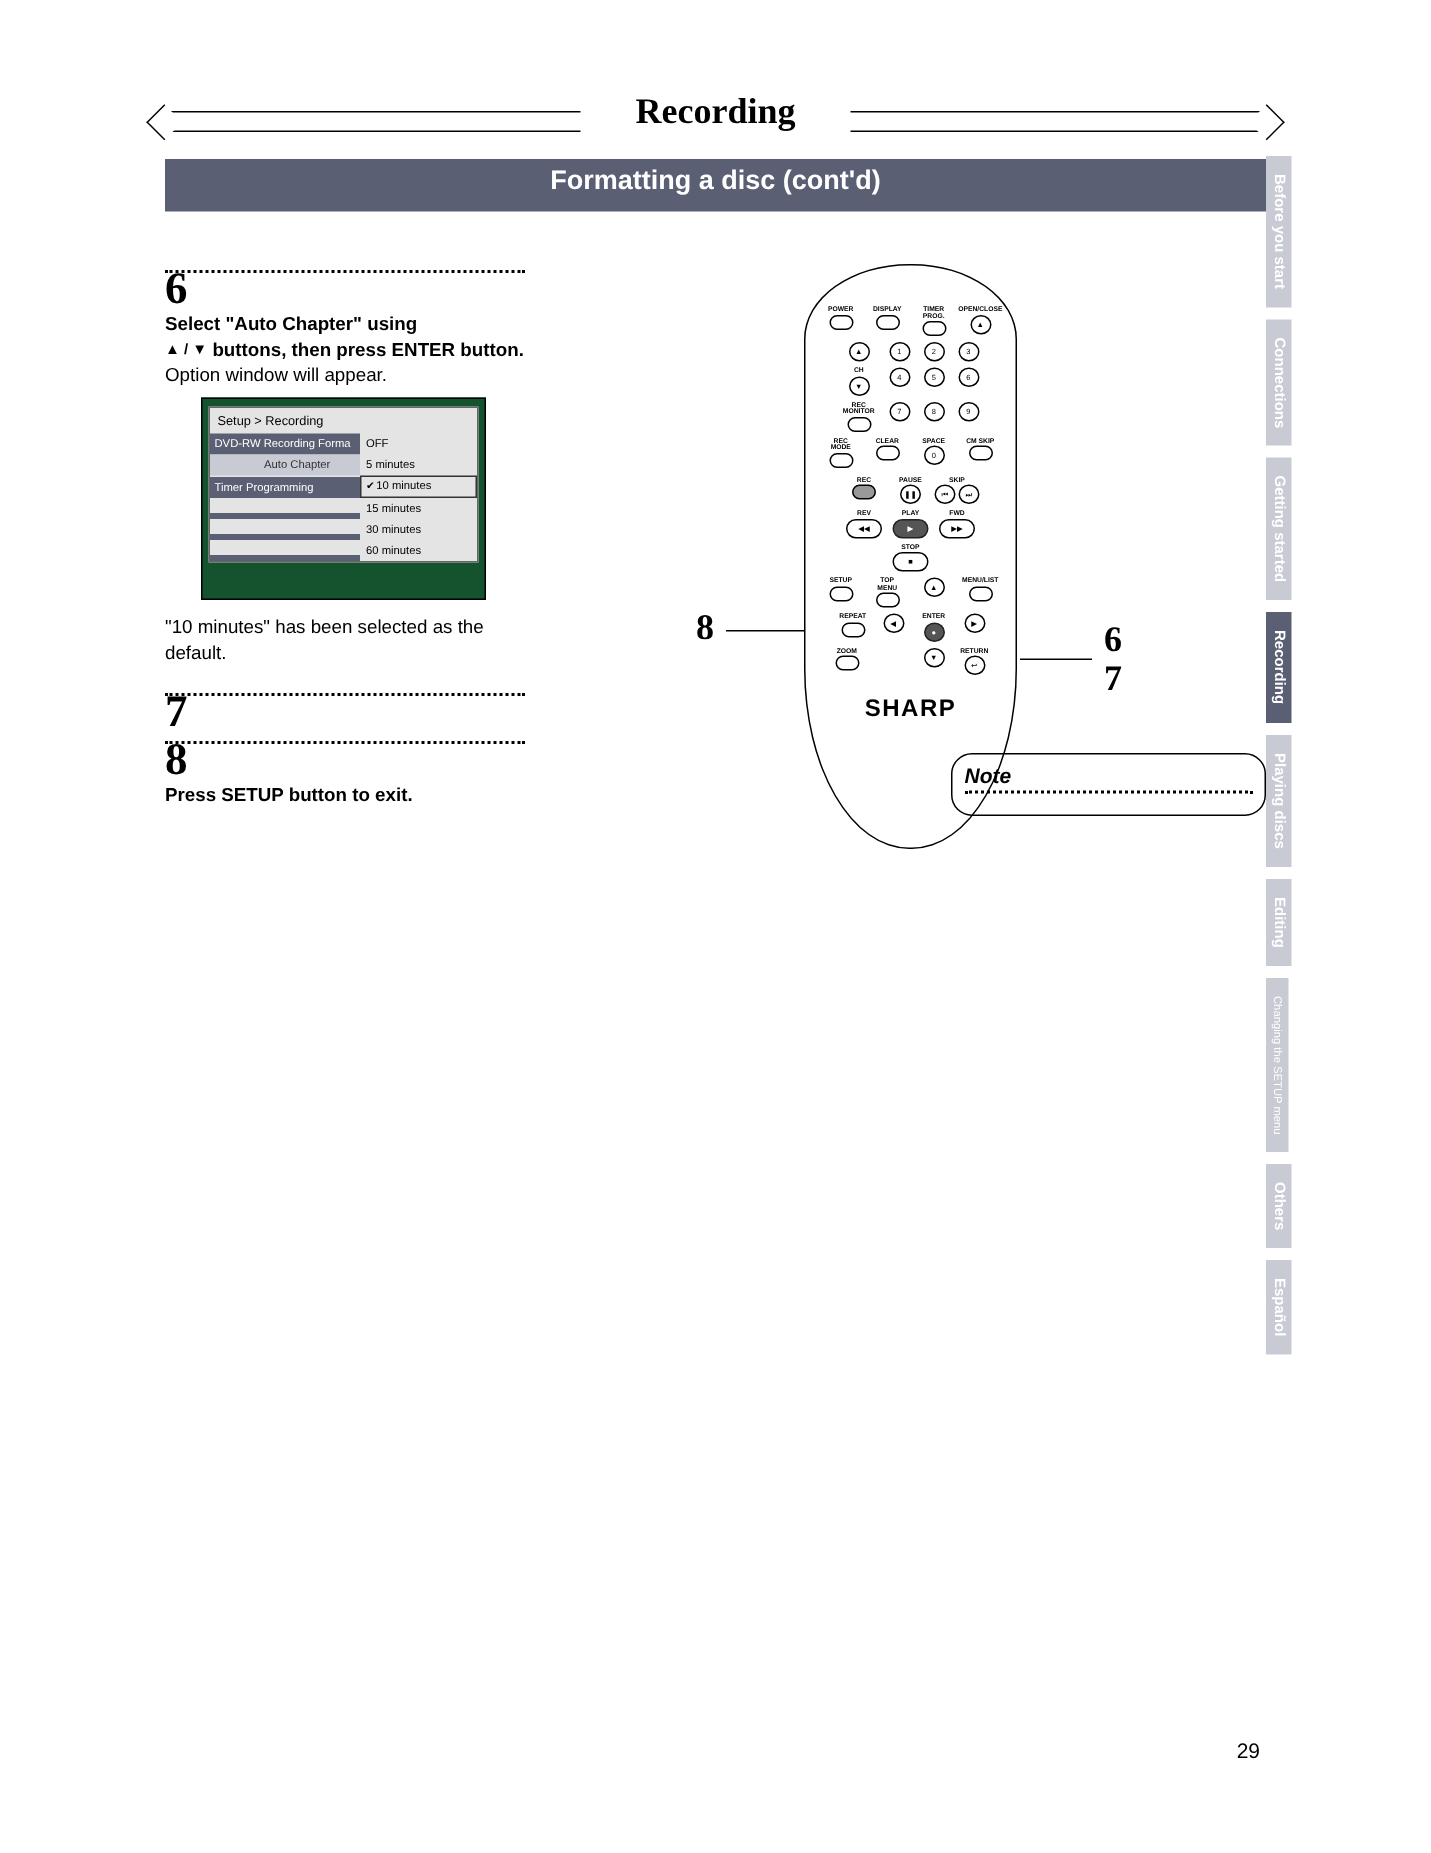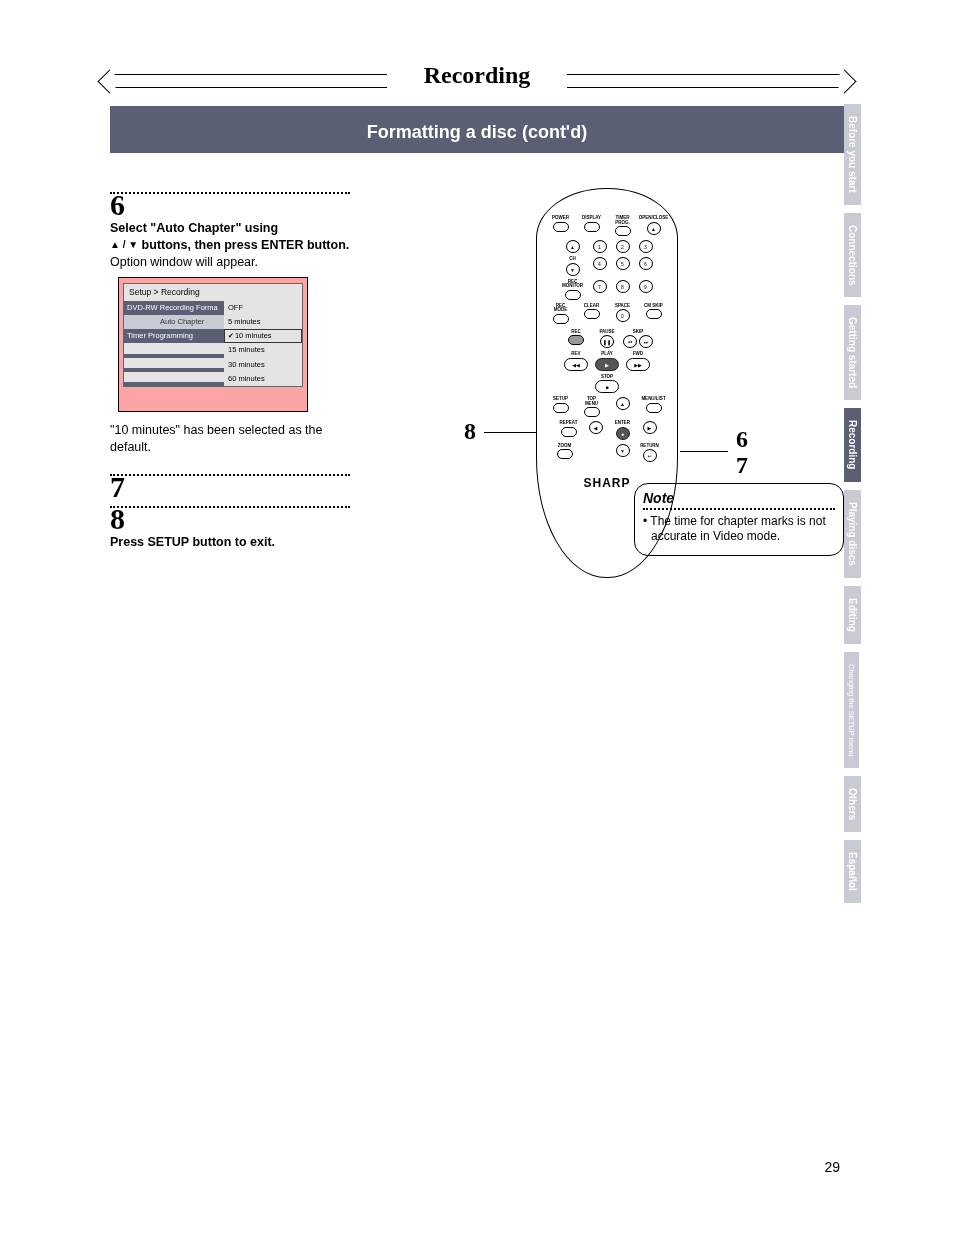--- a/index.html
+++ b/index.html
@@ -66,21 +66,21 @@
     width: 180px;
     margin: 0 auto;
     z-index: 2;
   }
   .subtitle-bar {
     background: #5a5f73;
     color: #fff;
     text-align: center;
     font-weight: bold;
     font-size: 18px;
-    padding: 16px 0 10px;
+    padding: 4px 0 10px;
     font-family: Arial, sans-serif;
   }
   .content { display: flex; gap: 20px; margin-top: 35px; }
   .leftcol { width: 240px; }
   .dotrule {
     border: none;
     border-top: 2.3px dotted #000;
     margin: 4px 0 0;
   }
   .step-num {
@@ -94,23 +94,23 @@
     font-size: 12.5px;
     line-height: 1.35;
     margin-bottom: 18px;
   }
   .step-body b { font-weight: bold; }
   .arrow { font-size: 10px; display:inline-block; transform: translateY(-1px); }
   
   .osd {
     width: 190px;
     border: 1px solid #000;
-    margin: 6px 0 10px 8px;
+    margin: 6px 0 10px 24px;
     font-size: 8.5px;
-    background: #fca5a5;
+    background: #14532d;
     font-family: Arial, sans-serif;
   }
   .osd-inner {
     margin: 5px 4px 24px 4px;
     border: 1px solid #666;
     background: #e4e4e4;
   }
   .osd-crumb {
     padding: 3px 5px;
     font-size: 8.5px;
@@ -169,21 +169,21 @@
     font-size: 5px;
     line-height: 12px;
     background:#fff;
   }
   .rbtn.w { width: 24px; border-radius: 8px; }
   .rbtn.oval { width: 16px; height:10px; border-radius:8px; }
   .rbtn.gray { background:#999; }
   .rbtn.dark { background:#555; color:#fff; border-color:#222; }
   .rlbl { font-size: 4.5px; line-height:1; display:block; margin-bottom:1px; font-weight:bold; }
   .rcol { display:flex; flex-direction:column; align-items:center; width:22px; }
-  .brand { font-weight: bold; font-size: 12px; letter-spacing: 1px; margin-top: 14px; }
+  .brand { font-weight: bold; font-size: 16px; letter-spacing: 1px; margin-top: 14px; }
   .callout-line-8 {
     position:absolute;
     left: -38px; top: 244px;
     width: 52px; height:0;
     border-top: 1px solid #000;
   }
   .callout-8 {
     position:absolute; left:-58px; top:230px;
     font: bold 24px Georgia, serif;
   }
@@ -456,21 +456,20 @@
             </div>
             <div class="brand">SHARP</div>
           </div>
         </div>
       </div>
 
       <div class="note-box">
         <div class="note-title">Note</div>
         <hr class="dotrule">
         <ul>
-          <li>• <span>The time for chapter marks is not accurate in Video mode.</span></li>
         </ul>
       </div>
     </div>
   </div>
 </div>
 
 <div class="tabs">
   <div class="tab faded">Before you start</div>
   <div class="tab faded">Connections</div>
   <div class="tab faded">Getting started</div>

